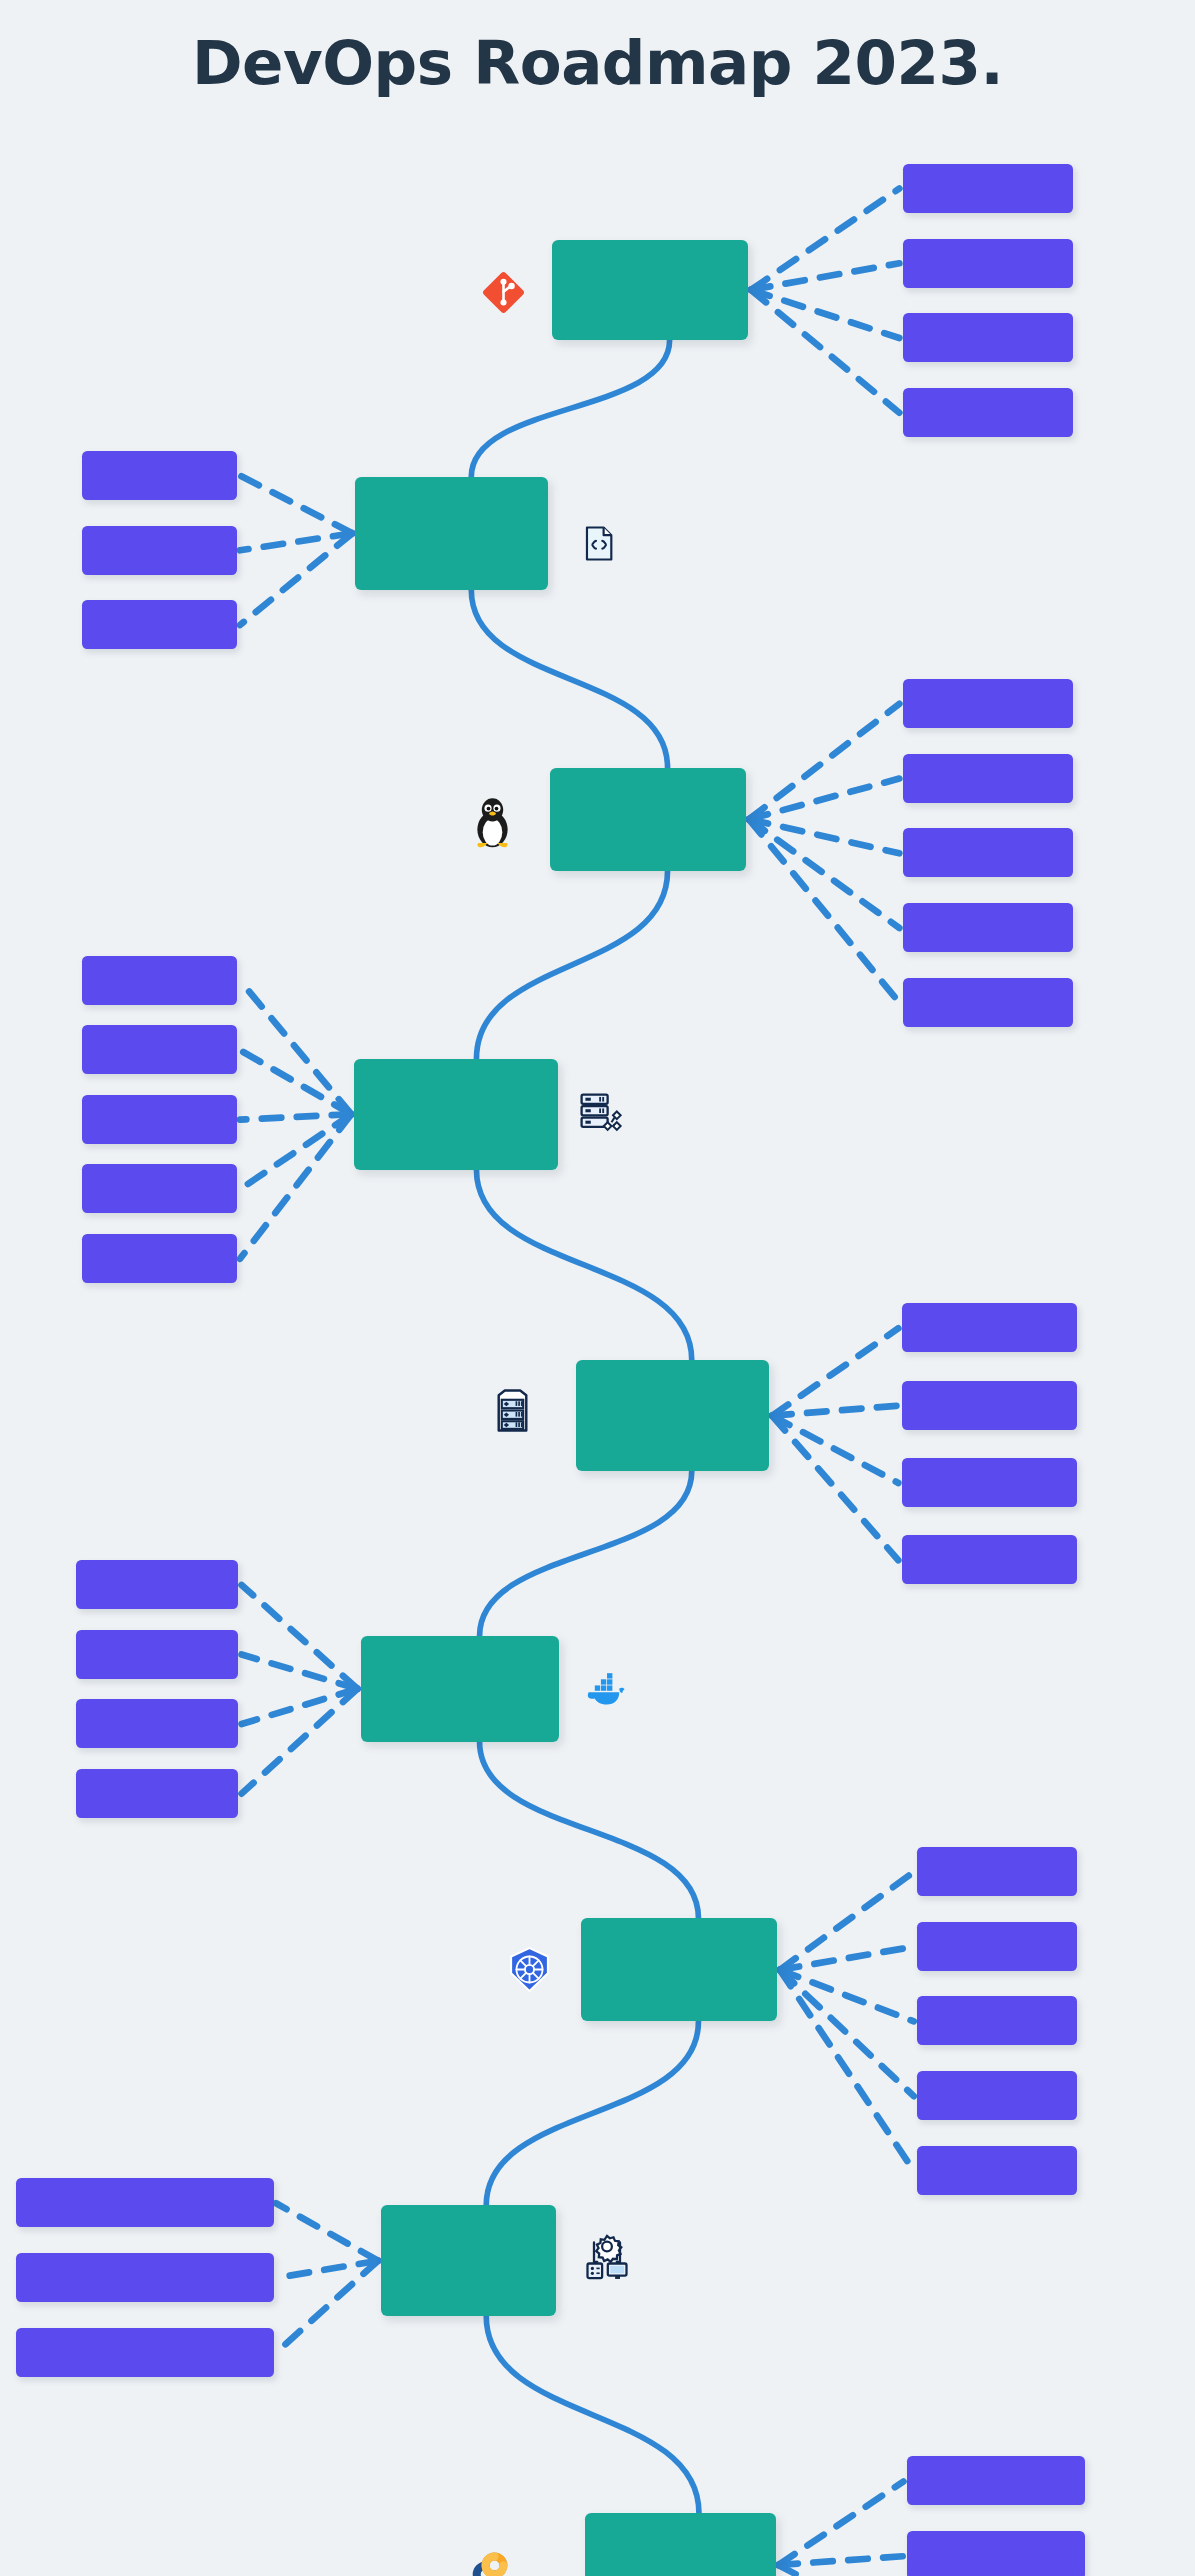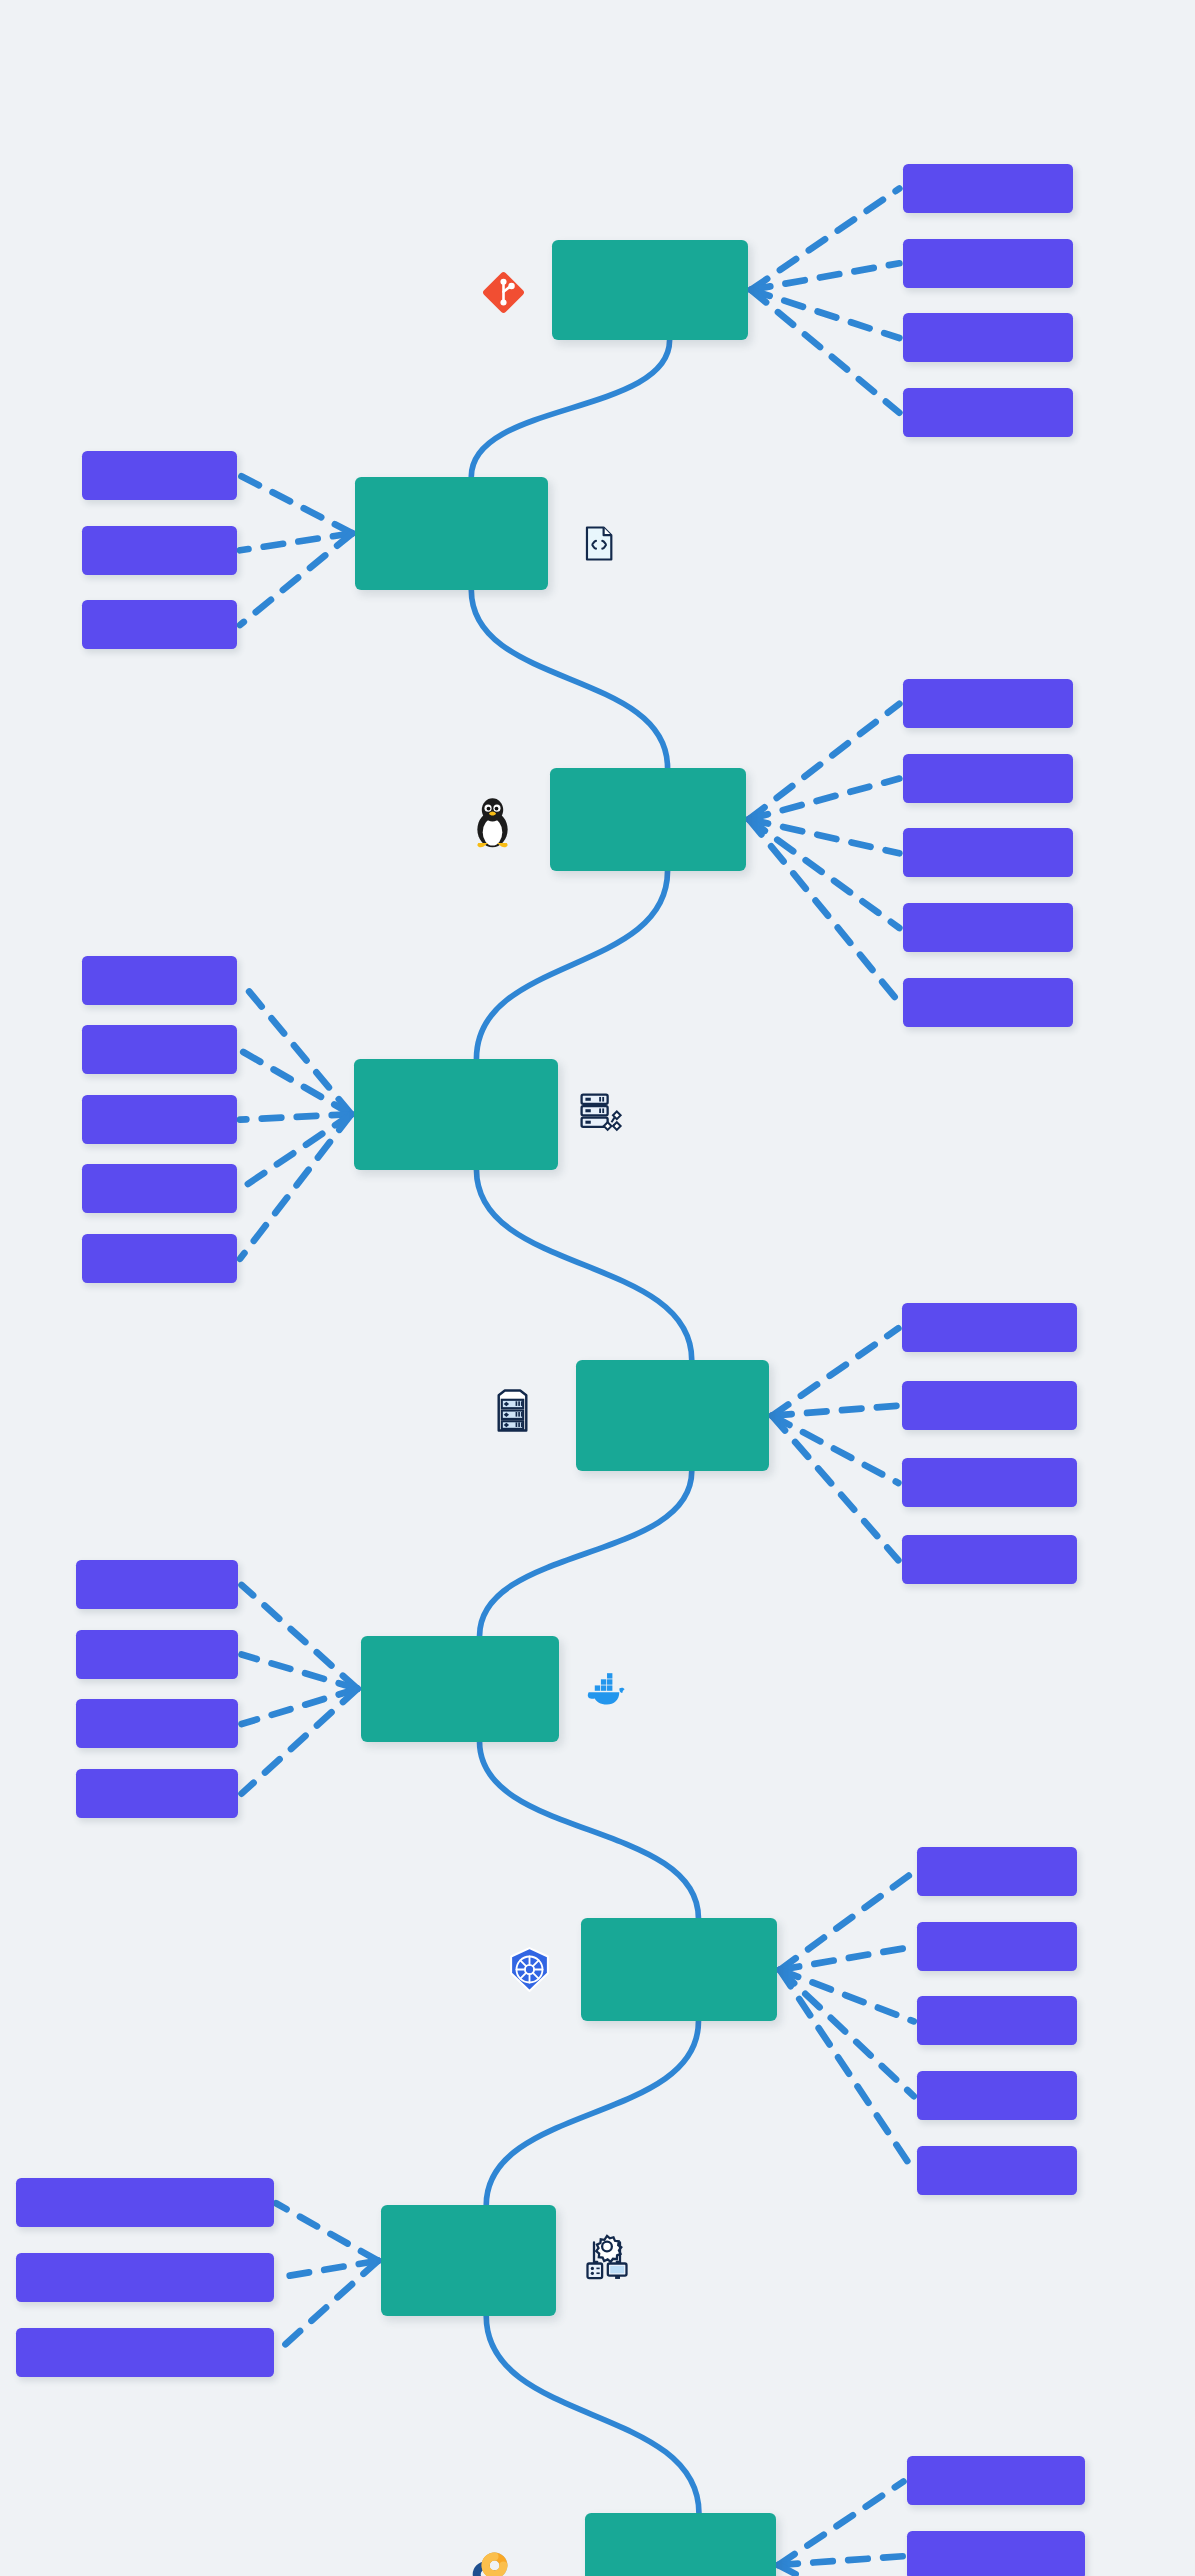--- a/index.html
+++ b/index.html
@@ -57,20 +57,21 @@
     line-height:1.25;
   }
 
   .side-icon{position:absolute;display:flex;align-items:center;justify-content:center;}
 </style>
 </head>
 <body>
 
 <div id="root">
 
+  <div class="page-title">DevOps Roadmap 2023.</div>
 
   <svg id="wires" viewBox="0 0 2320 7142" preserveAspectRatio="none">
     <g id="spines">
         <path d="M1300 660 C 1300 805.75, 915 779.25, 915 925" class="spine"></path>
         <path d="M915 1145 C 915 1334.75, 1296 1300.25, 1296 1490" class="spine"></path>
         <path d="M1296 1690 C 1296 1890.75, 925 1854.25, 925 2055" class="spine"></path>
         <path d="M925 2270 C 925 2473.5, 1343 2436.5, 1343 2640" class="spine"></path>
         <path d="M1343 2855 C 1343 3031, 931 2999, 931 3175" class="spine"></path>
         <path d="M931 3380 C 931 3568.65, 1356 3534.35, 1356 3723" class="spine"></path>
         <path d="M1356 3923 C 1356 4119.35, 944 4083.65, 944 4280" class="spine"></path>

